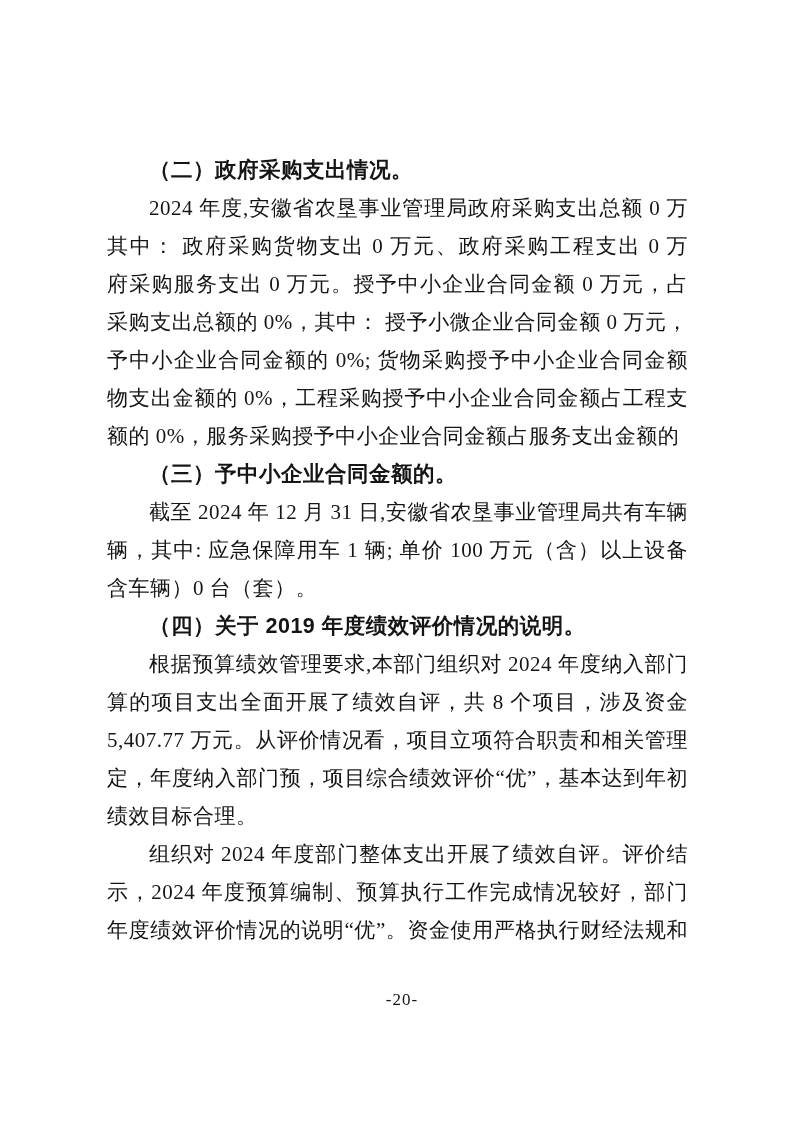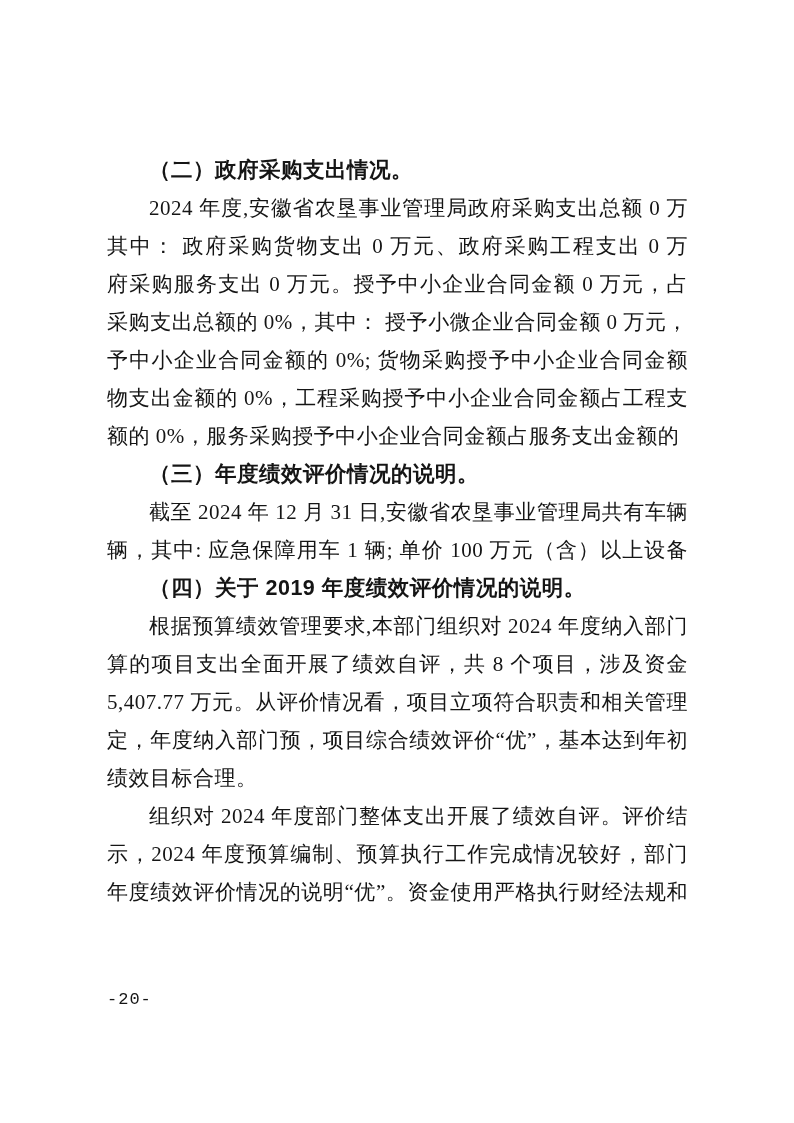--- a/index.html
+++ b/index.html
@@ -41,44 +41,45 @@
     font-family: "Liberation Sans", "DejaVu Sans", sans-serif;
     font-weight: 700;
     text-indent: 42px;
     font-size: 21.5px;
   }
   .page-number {
     position: absolute;
     left: 107px;
     top: 988px;
     width: 590px;
-    text-align: left;
+    text-align: center;
     font-size: 17px;
     line-height: 24px;
     letter-spacing: 1px;
-    font-family: Liberation Mono, monospace;
+    font-family: Liberation Serif, serif;
     color: #151515;
   }
 </style>
 </head>
 <body>
 
 <div class="page">
   <div class="text-block">
     <div class="line heading">（二）政府采购支出情况。</div>
     <div class="line indent justify">2024 年度,安徽省农垦事业管理局政府采购支出总额 0 万元，</div>
     <div class="line justify">其中： 政府采购货物支出 0 万元、政府采购工程支出 0 万元、政</div>
     <div class="line justify">府采购服务支出 0 万元。授予中小企业合同金额 0 万元，占政府</div>
     <div class="line justify">采购支出总额的 0%，其中： 授予小微企业合同金额 0 万元，占授</div>
     <div class="line justify">予中小企业合同金额的 0%; 货物采购授予中小企业合同金额占货</div>
     <div class="line justify">物支出金额的 0%，工程采购授予中小企业合同金额占工程支出金</div>
     <div class="line">额的 0%，服务采购授予中小企业合同金额占服务支出金额的 0%。</div>
-    <div class="line heading">（三）年度绩效评价情况的说明。</div>
+    <div class="line heading">（三）予中小企业合同金额的。</div>
     <div class="line indent justify">截至 2024 年 12 月 31 日,安徽省农垦事业管理局共有车辆 1</div>
     <div class="line justify">辆，其中: 应急保障用车 1 辆; 单价 100 万元（含）以上设备（不</div>
+    <div class="line">含车辆）0 台（套）。</div>
     <div class="line heading">（四）关于 2019 年度绩效评价情况的说明。</div>
     <div class="line indent justify">根据预算绩效管理要求,本部门组织对 2024 年度纳入部门预</div>
     <div class="line justify">算的项目支出全面开展了绩效自评，共 8 个项目，涉及资金</div>
     <div class="line justify">5,407.77 万元。从评价情况看，项目立项符合职责和相关管理规</div>
     <div class="line justify">定，年度纳入部门预，项目综合绩效评价“优”，基本达到年初设</div>
     <div class="line">绩效目标合理。</div>
     <div class="line indent justify">组织对 2024 年度部门整体支出开展了绩效自评。评价结果显</div>
     <div class="line justify">示，2024 年度预算编制、预算执行工作完成情况较好，部门整体</div>
     <div class="line justify">年度绩效评价情况的说明“优”。资金使用严格执行财经法规和财</div>
   </div>

